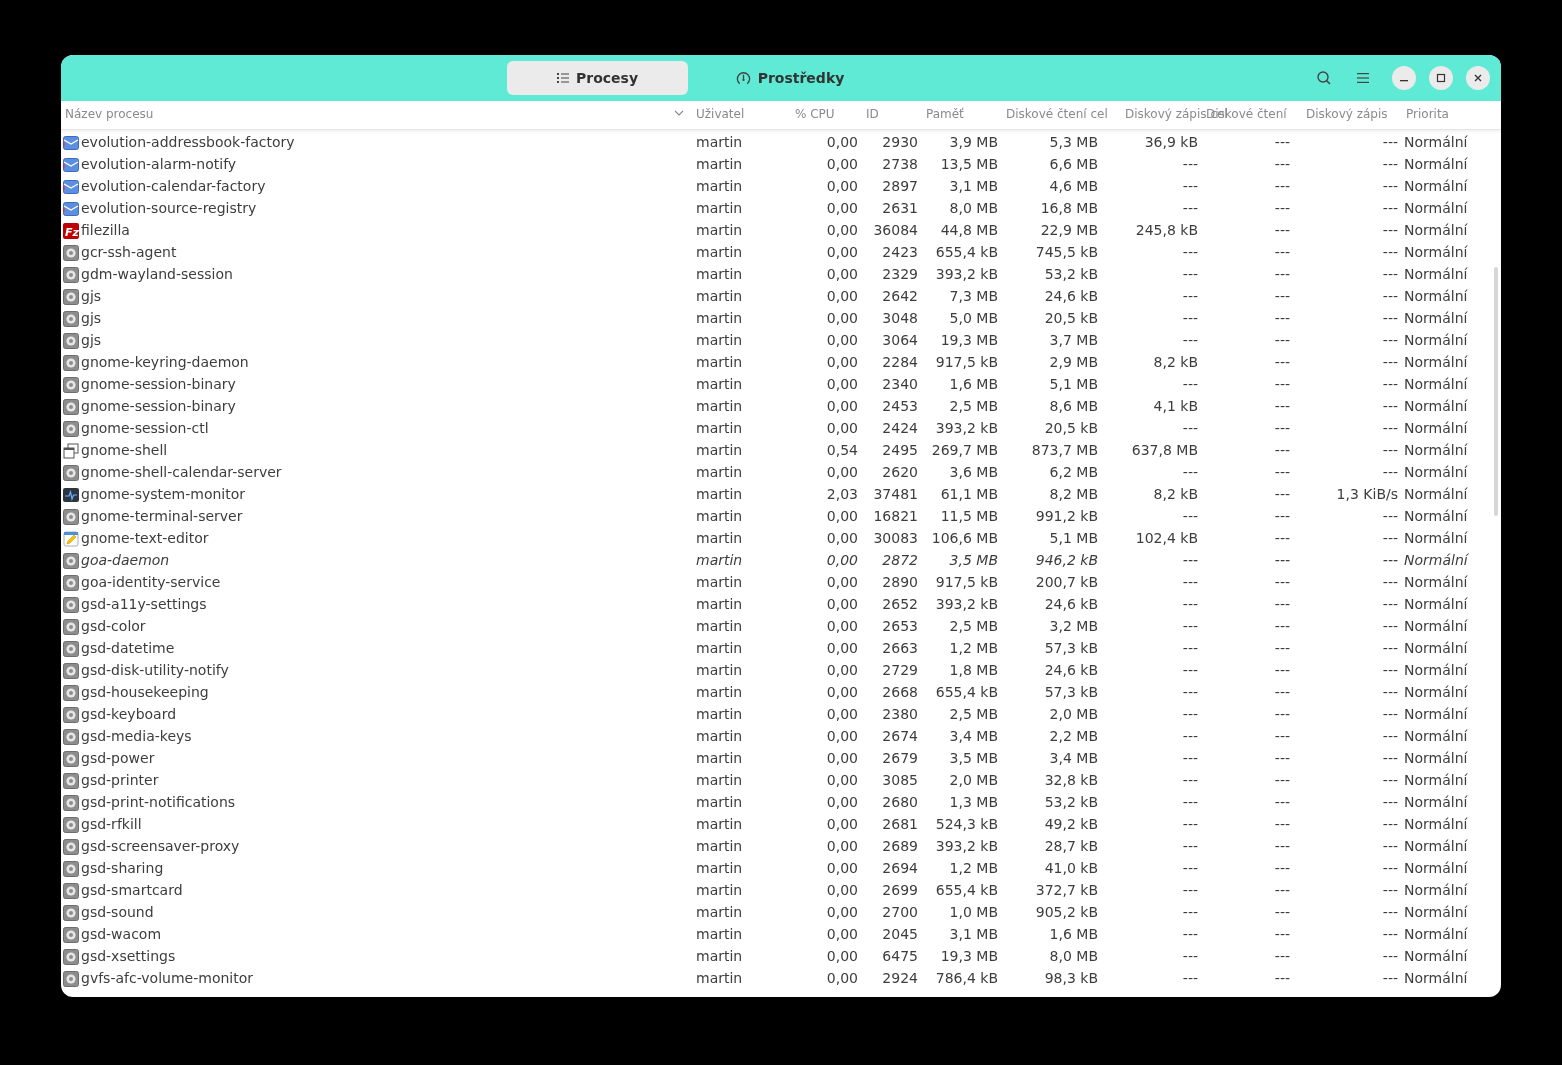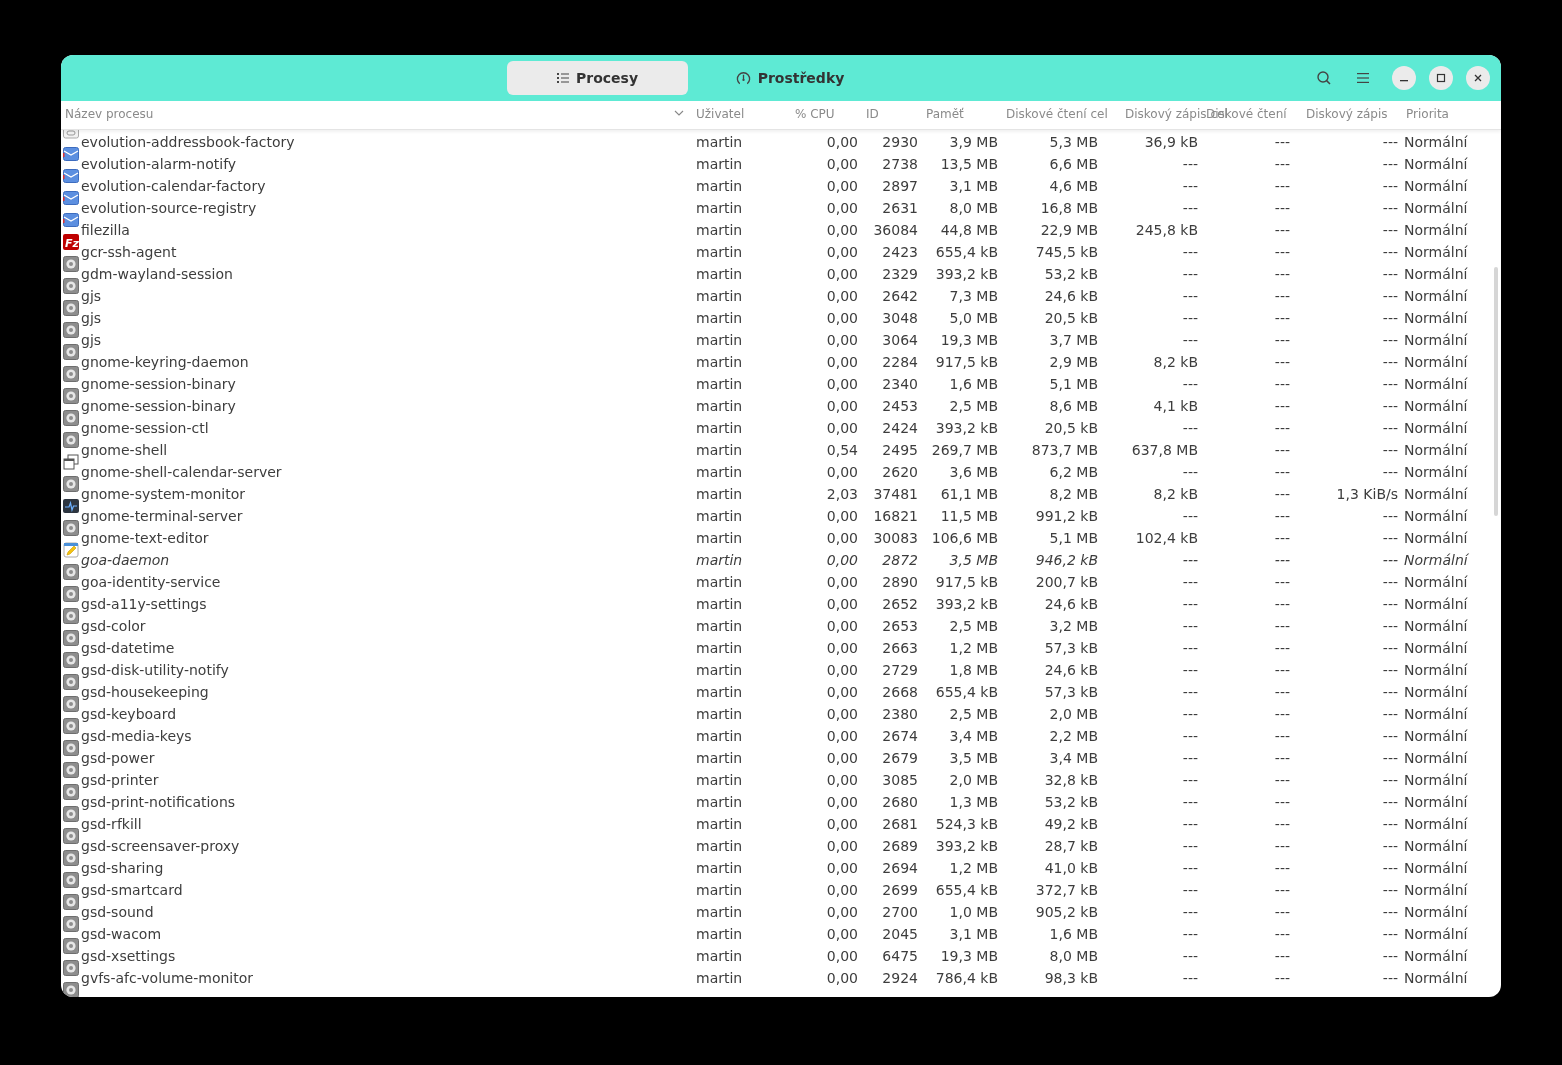--- a/index.html
+++ b/index.html
@@ -35,21 +35,21 @@
     box-shadow:0 2px 3px rgba(0,0,0,0.06); z-index:3;
   }
   .colhead span { position:absolute; top:6px; white-space:nowrap; }
   .rows {
     position:absolute; left:0; top:66px; width:100%; height:876px; overflow:hidden;
   }
   .row {
     position:absolute; left:0; width:100%; height:22px; font-size:14px; color:#3d3d3d;
   }
   .row span { position:absolute; top:2px; white-space:nowrap; }
-  .row .icon { position:absolute; left:2px; top:14px; width:16px; height:24px; }
+  .row .icon { position:absolute; left:2px; top:3px; width:16px; height:24px; }
   .c-name { left:20px; }
   .c-user { left:635px; }
   .c-cpu { right:643px; text-align:right; }
   .c-id { right:583px; text-align:right; }
   .c-mem { right:503px; text-align:left; }
   .c-dr { right:403px; text-align:right; }
   .c-dw { right:303px; text-align:right; }
   .c-drr { right:211px; text-align:right; }
   .c-dwr { right:103px; text-align:right; }
   .c-pri { left:1343px; }

